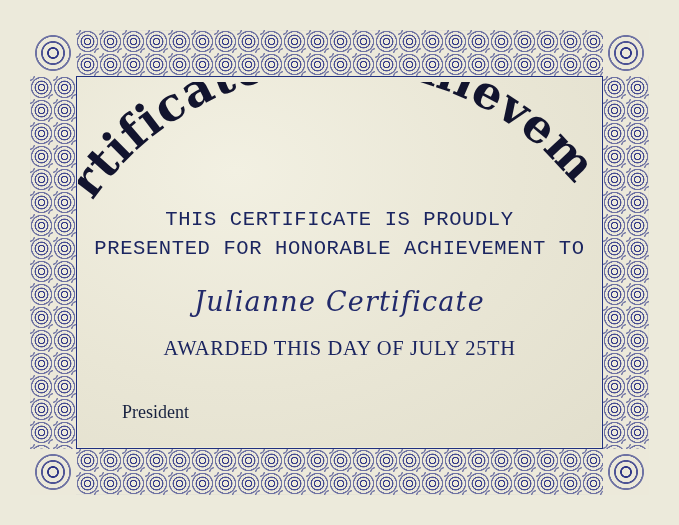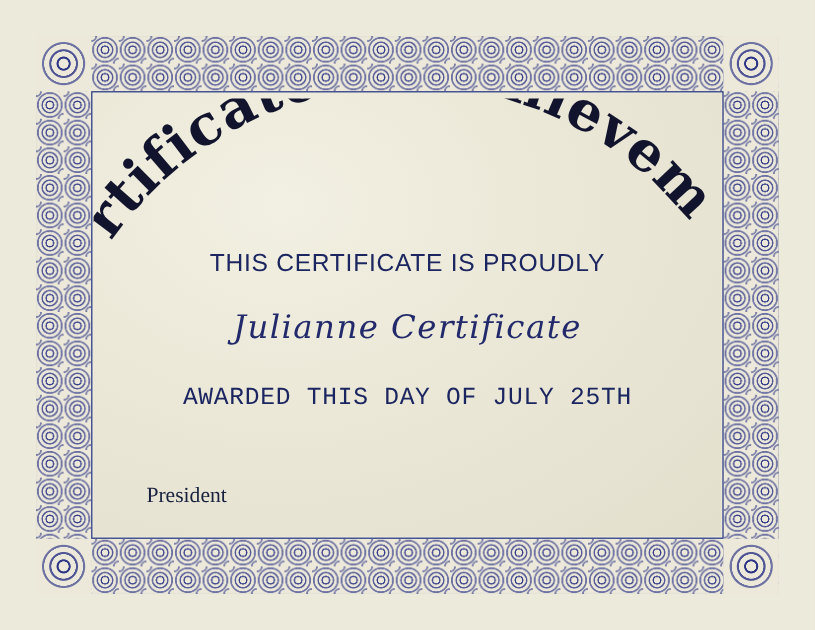--- a/index.html
+++ b/index.html
@@ -127,21 +127,21 @@
   .title-svg text {
     font-family: "DejaVu Serif", serif;
     font-weight: 700;
     font-size: 46px;
     fill: #12142e;
     letter-spacing: 1px;
   }
 
   .line1, .line2 {
     color: #1b2560;
-    font-family: Liberation Sans, sans-serif;
+    font-family: Liberation Mono, monospace;
     letter-spacing: 0.6px;
   }
   .line1 {
     font-size: 20.5px;
     margin-top: 6px;
   }
   .line2 {
     font-size: 20.5px;
     margin-top: 6px;
   }
@@ -149,22 +149,22 @@
   .recipient {
     margin-top: 26px;
     font-family: "DejaVu Serif", serif;
     font-style: italic;
     font-size: 27px;
     color: #222a6b;
     letter-spacing: 1.2px;
   }
 
   .awarded {
-    margin-top: 32px;
-    font-family: Liberation Mono, monospace;
+    margin-top: 20px;
+    font-family: Liberation Serif, serif;
     font-size: 20.5px;
     color: #1b2560;
     letter-spacing: 0.6px;
   }
 
   .signatures {
     position: absolute;
     left: 0;
     right: 0;
     bottom: 24px;
@@ -216,20 +216,21 @@
         <defs>
           <path id="arcPath" d="M 18,112 A 300,300 0 0 1 502,112" fill="none"></path>
         </defs>
         <text>
           <textPath href="#arcPath" startOffset="50%" text-anchor="middle">Certificate of Achievement</textPath>
         </text>
       </svg>
     </div>
 
     <div class="line1">THIS CERTIFICATE IS PROUDLY</div>
+    <div class="line2">PRESENTED FOR HONORABLE ACHIEVEMENT TO</div>
 
     <div class="recipient">Julianne Certificate</div>
 
     <div class="awarded">AWARDED THIS DAY OF JULY 25TH</div>
 
     <div class="signatures">
       <div class="sig">President</div>
     </div>
 
   </div>

